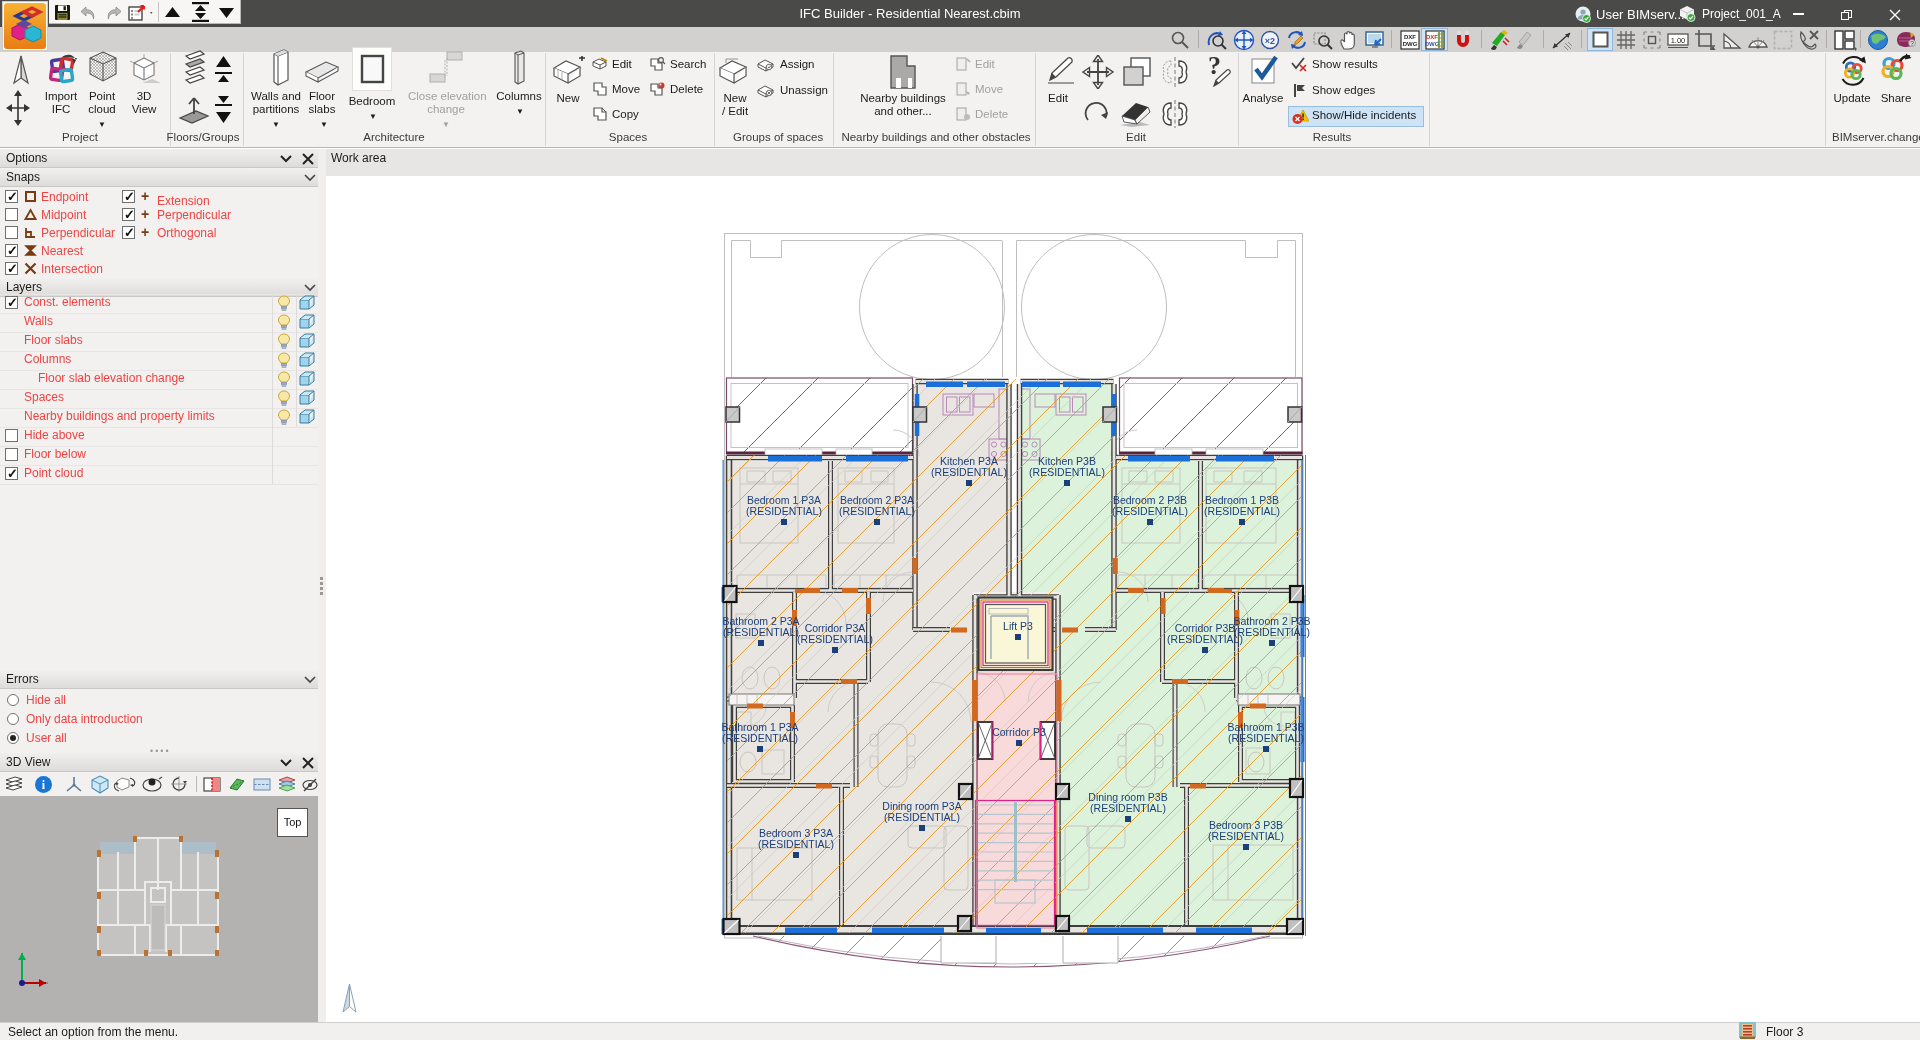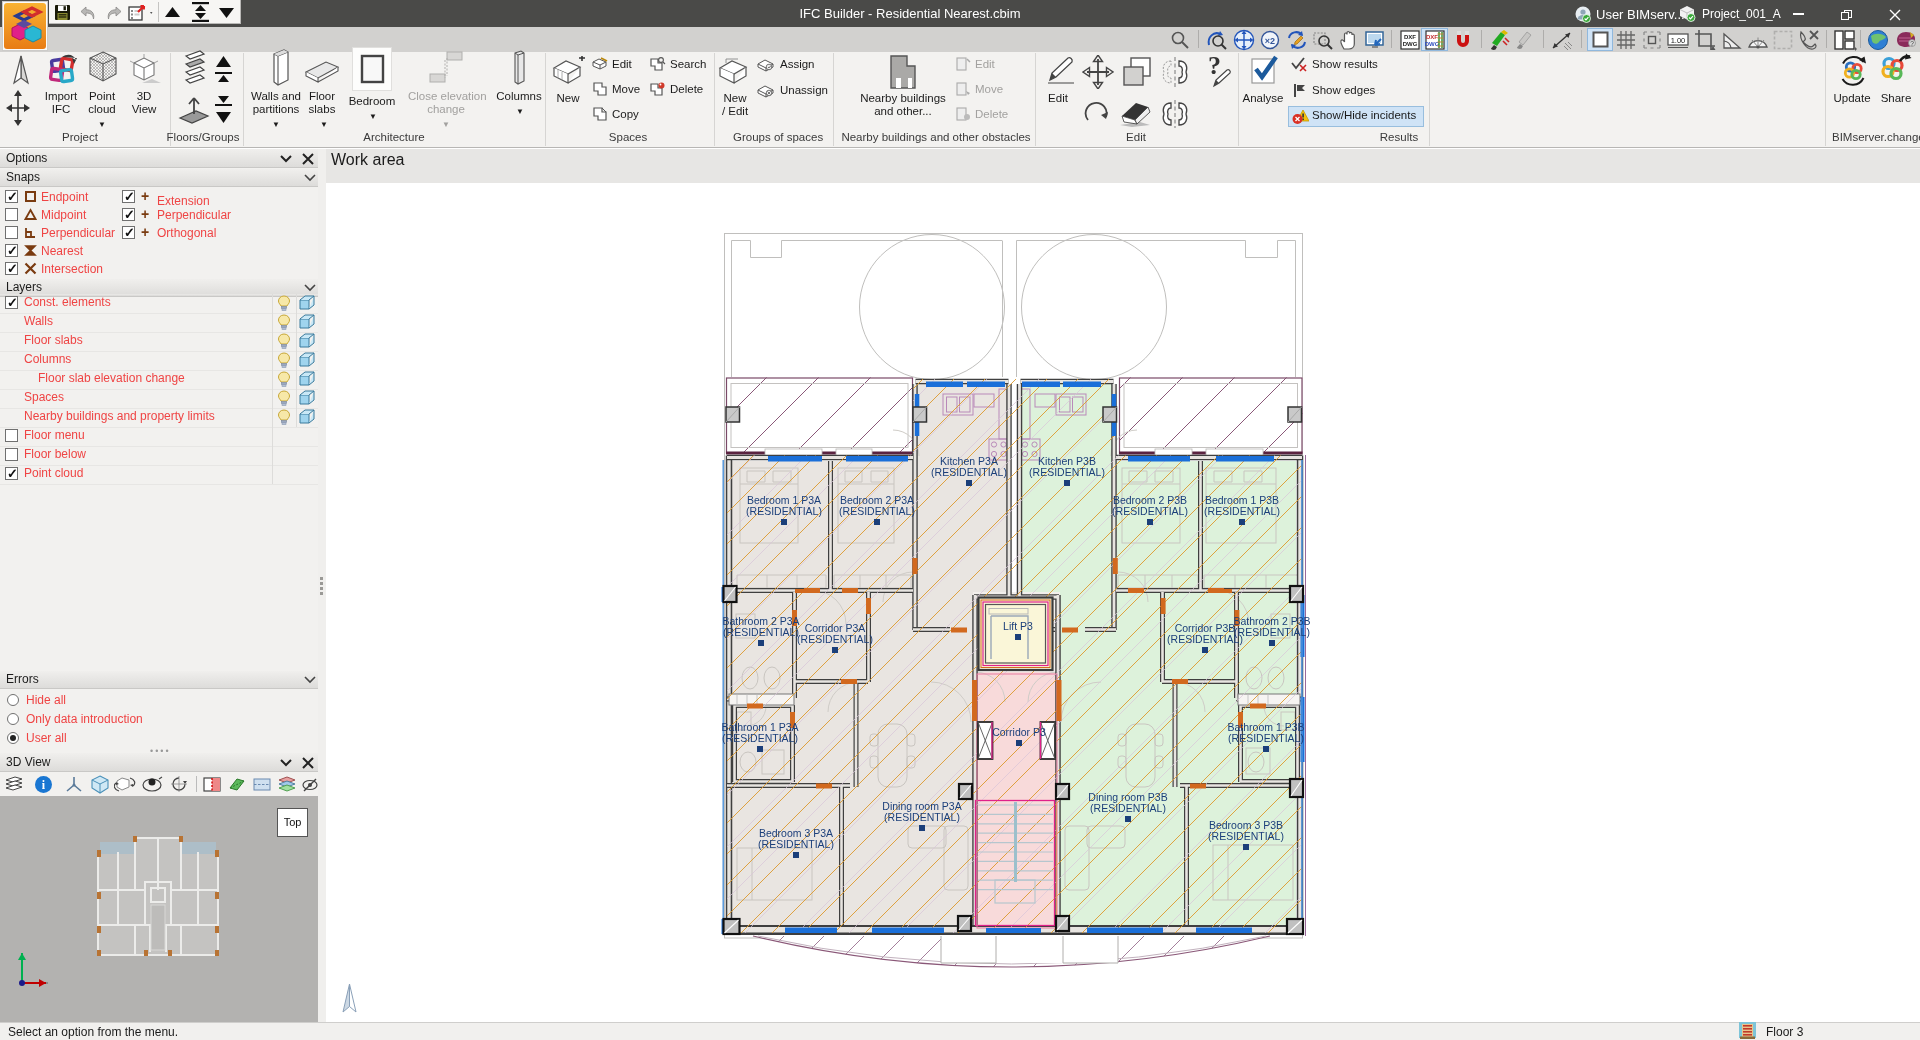--- a/index.html
+++ b/index.html
@@ -8,21 +8,21 @@
 .glbl{position:absolute;font-size:11.5px;color:#3a3a3a;text-align:center;white-space:nowrap}
 .gray{color:#a2a19f}
 .vsep{position:absolute;top:53px;width:1px;height:93px;background:#d6d5d3}
 #titlebar{position:absolute;left:0;top:0;width:1920px;height:27px;background:#4a4a48}
 #row2{position:absolute;left:0;top:27px;width:1920px;height:25px;background:#d2d1cf}
 #ribbon{position:absolute;left:0;top:52px;width:1920px;height:96px;background:#f3f2f0;border-bottom:1px solid #b7b6b4}
 #qat{position:absolute;left:49px;top:0;width:192px;height:24px;background:#f7f6f4;border-right:1px solid #b9b8b6;border-bottom:1px solid #b9b8b6}
 #panel{position:absolute;left:0;top:149px;width:318px;height:873px;background:#f2f1ef}
 #splitter{position:absolute;left:318px;top:149px;width:8px;height:873px;background:#f0efed}
 #workarea{position:absolute;left:326px;top:149px;width:1594px;height:873px;background:#fff}
-#watab{position:absolute;left:326px;top:149px;width:1594px;height:34px;background:#e7e6e4;font-size:16px;color:#1b1b1b;padding:2px 0 0 5px}
+#watab{position:absolute;left:326px;top:149px;width:1594px;height:27px;background:#e7e6e4;font-size:12px;color:#1b1b1b;padding:2px 0 0 5px}
 #statusbar{position:absolute;left:0;top:1022px;width:1920px;height:18px;background:#f1f0ee;border-top:1px solid #cfcecc;font-size:12px;color:#1b1b1b}
 .hdr{position:absolute;left:0;width:318px;height:18px;background:linear-gradient(#f0efed,#dddcda);font-size:12px;color:#1b1b1b;padding:1px 0 0 6px;border-bottom:1px solid #c9c8c6}
 .chev{position:absolute;width:14px;height:14px}
 .cb{position:absolute;width:13px;height:13px;background:#fff;border:1px solid #707070}
 .ck{position:absolute;font-size:13px;font-weight:bold;color:#111;line-height:13px}
 .ptxt{position:absolute;font-size:12px;color:#ef4444;white-space:nowrap}
 .rowline{position:absolute;left:0;width:318px;height:1px;background:#e7e6e4}
 .radio{position:absolute;width:12px;height:12px;border:1px solid #707070;border-radius:50%;background:#fff}
 </style></head>
 <body>
@@ -236,21 +236,21 @@
     <div class="vsep" style="left:1238px"></div>
     <div class="vsep" style="left:1429px"></div>
     <div class="vsep" style="left:1825px"></div>
 <div class="glbl" style="left:40px;top:131px;width:80px">Project</div>
 <div class="glbl" style="left:163px;top:131px;width:80px">Floors/Groups</div>
 <div class="glbl" style="left:354px;top:131px;width:80px">Architecture</div>
 <div class="glbl" style="left:588px;top:131px;width:80px">Spaces</div>
 <div class="glbl" style="left:733px;top:131px;width:80px">Groups of spaces</div>
 <div class="glbl" style="left:836px;top:131px;width:200px">Nearby buildings and other obstacles</div>
 <div class="glbl" style="left:1096px;top:131px;width:80px">Edit</div>
-<div class="glbl" style="left:1359px;top:131px;width:80px">Results</div>
+<div class="glbl" style="left:1292px;top:131px;width:80px">Results</div>
 <div class="glbl" style="left:1832px;top:131px;width:80px">BIMserver.change</div>
 
 <svg style="position:absolute;left:12px;top:55px" width="18" height="30" viewBox="0 0 18 30">
       <path d="M9 1 L16 28 L9 23 Z" fill="#d8d7d5" stroke="#555" stroke-width="1.2"></path>
       <path d="M9 1 L2 28 L9 23 Z" fill="#fff" stroke="#555" stroke-width="1.2"></path>
     </svg>
 <svg style="position:absolute;left:6px;top:90px" width="24" height="36" viewBox="0 0 24 36">
       <g stroke="#333" stroke-width="1.6" fill="none">
         <path d="M12 4 L12 32 M4 18 L20 18"></path>
       </g>
@@ -673,21 +673,21 @@
       <svg style="position:absolute;left:277px;top:409px" width="14" height="17" viewBox="0 0 14 17">
         <path d="M7 1 C3.5 1 1.5 3.5 1.5 6 C1.5 8.5 3.5 9.5 4 11 L10 11 C10.5 9.5 12.5 8.5 12.5 6 C12.5 3.5 10.5 1 7 1 Z" fill="#f7e8a8" stroke="#c8a838" stroke-width="1"></path>
         <rect x="4.4" y="11.5" width="5.2" height="2" fill="#9aa8c0" stroke="#7a88a0" stroke-width="0.6"></rect>
         <rect x="5" y="13.8" width="4" height="1.8" fill="#b8c4d8" stroke="#8a98b0" stroke-width="0.6"></rect>
       </svg>
       <svg style="position:absolute;left:299px;top:409px" width="17" height="16" viewBox="0 0 17 16">
         <path d="M1 5 L10 5 L10 14 L1 14 Z" fill="#9fd4ee" stroke="#3a7a9c" stroke-width="1"></path>
         <path d="M1 5 L6 1 L15 1 L10 5 M15 1 L15 10 L10 14" fill="#c9e8f6" stroke="#3a7a9c" stroke-width="1"></path>
       </svg>
       <div class="cb" style="left:5px;top:429px"></div>
-      <div class="ptxt" style="left:24px;top:428px">Floor menu</div>
+      <div class="ptxt" style="left:24px;top:428px">Hide above</div>
       <div class="cb" style="left:5px;top:448px"></div>
       <div class="ptxt" style="left:24px;top:447px">Floor below</div>
       <div class="cb" style="left:5px;top:467px"></div>
       <div class="ck" style="left:7px;top:467px">✓</div>
       <div class="ptxt" style="left:24px;top:466px">Point cloud</div>
     </div>
 <div class="hdr" style="top:671px">Errors</div>
 <svg class="chev" style="left:303px;top:673px" viewBox="0 0 14 14">
       <path d="M2 4 L7 9 L12 4" stroke="#444" stroke-width="1.6" fill="none"></path>
     </svg>

